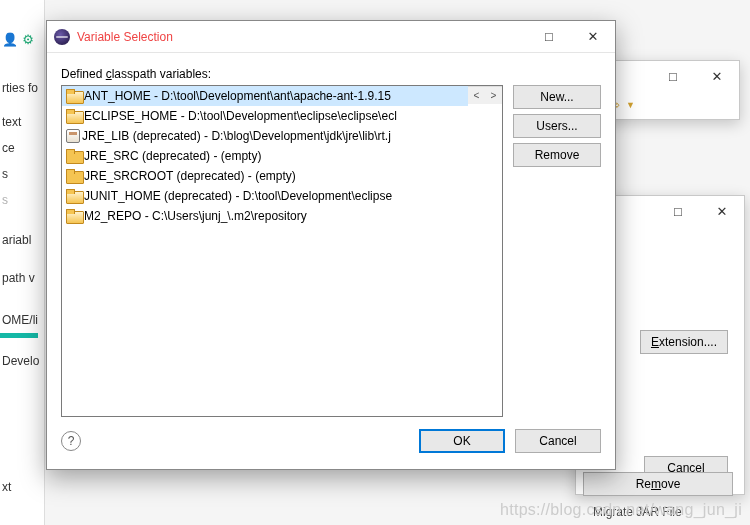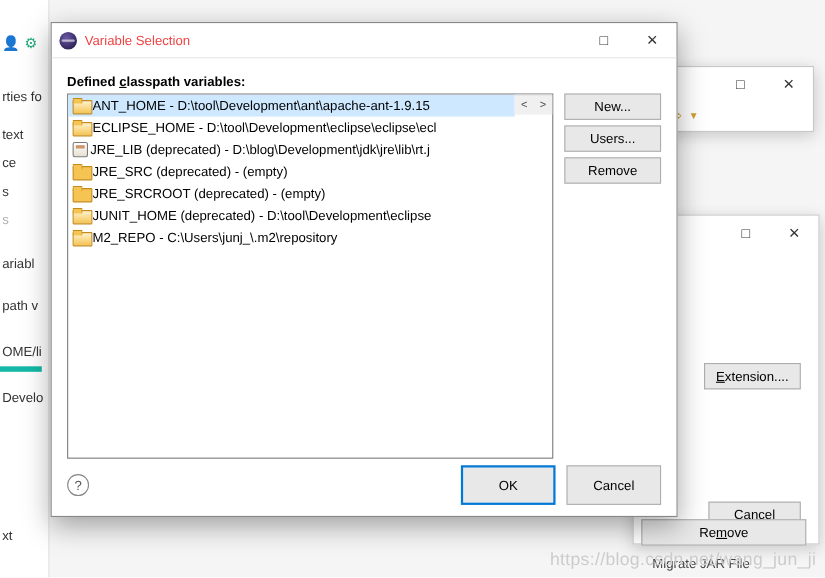--- a/index.html
+++ b/index.html
@@ -26,42 +26,42 @@
   .win-ctrl { width:44px; height:28px; display:flex; align-items:center; justify-content:center; font-size:13px; color:#333; }
 
   
   .dialog { position:absolute; left:46px; top:20px; width:570px; height:450px; background:#fff; border:1px solid #888; box-shadow:0 8px 24px rgba(0,0,0,.35); display:flex; flex-direction:column; }
   .dialog .titlebar { height:32px; display:flex; align-items:center; border-bottom:1px solid #e5e5e5; }
   .dialog .titlebar .icon-slot { width:30px; display:flex; align-items:center; justify-content:center; }
   .dialog .titlebar .title-text { flex:1; font-size:12px; color:#ef4444; }
   .dialog .titlebar .ctrls { display:flex; }
 
   .dialog .body { flex:1; padding:14px 14px 6px 14px; display:flex; flex-direction:column; }
-  .dialog .body .label { margin-bottom:4px;font-weight:bold; }
+  .dialog .body .label { margin-bottom:4px; }
   .dialog .body .label .mnemonic { text-decoration:underline; }
 
   .list-area { display:flex; gap:10px; flex:1; min-height:0; }
   .list-box { flex:1; border:1px solid #7a7a7a; background:#fff; display:flex; flex-direction:row; min-height:0; }
   .list-items { flex:1; overflow:hidden; }
   .list-row { height:20px; display:flex; align-items:center; padding:0 4px; white-space:nowrap; gap:2px; }
   .list-row.selected { background:#cde8ff; }
   .list-row .row-text { overflow:hidden; text-overflow:clip; }
 
   .h-scroll { height:18px; border-top:1px solid #ddd; background:#f0f0f0; display:flex; align-items:center; }
   .h-scroll .arrow { width:17px; height:17px; display:flex; align-items:center; justify-content:center; background:#f0f0f0; color:#555; font-size:10px; }
   .h-scroll .track { flex:1; height:17px; position:relative; }
   .h-scroll .thumb { position:absolute; left:0; top:0; height:17px; width:32%; background:#cdcdcd; }
 
   .side-buttons { width:88px; display:flex; flex-direction:column; gap:5px; }
   .side-buttons .btn { width:88px; }
 
   .dialog .footer { height:46px; border-top:0; display:flex; align-items:center; padding:0 14px 10px 14px; }
   .dialog .footer .help { width:20px; height:20px; border:1px solid #888; border-radius:50%; display:flex; align-items:center; justify-content:center; color:#555; font-size:12px; }
   .dialog .footer .spacer { flex:1; }
-  .dialog .footer .btn { min-width:86px; height:36px; margin-left:10px; }
+  .dialog .footer .btn { min-width:86px; height:24px; margin-left:10px; }
 
   
   .folder-icon { width:16px; height:14px; display:inline-block; position:relative; }
   .folder-icon::before { content:""; position:absolute; left:0; top:2px; width:16px; height:11px; background:#f5c452; border:1px solid #c38a1e; border-radius:1px; }
   .folder-icon::after { content:""; position:absolute; left:0; top:0; width:7px; height:4px; background:#f5c452; border:1px solid #c38a1e; border-bottom:none; border-radius:1px 1px 0 0; }
   .folder-icon.open::before { background:linear-gradient(#fff2cc,#f5c452); }
 
   .jar-icon { width:14px; height:14px; display:inline-block; border:1px solid #7a7a7a; border-radius:2px; background:linear-gradient(#fff,#e8e0d0); position:relative; }
   .jar-icon::after { content:""; position:absolute; left:2px; top:2px; right:2px; height:3px; background:#c9956b; }
 

